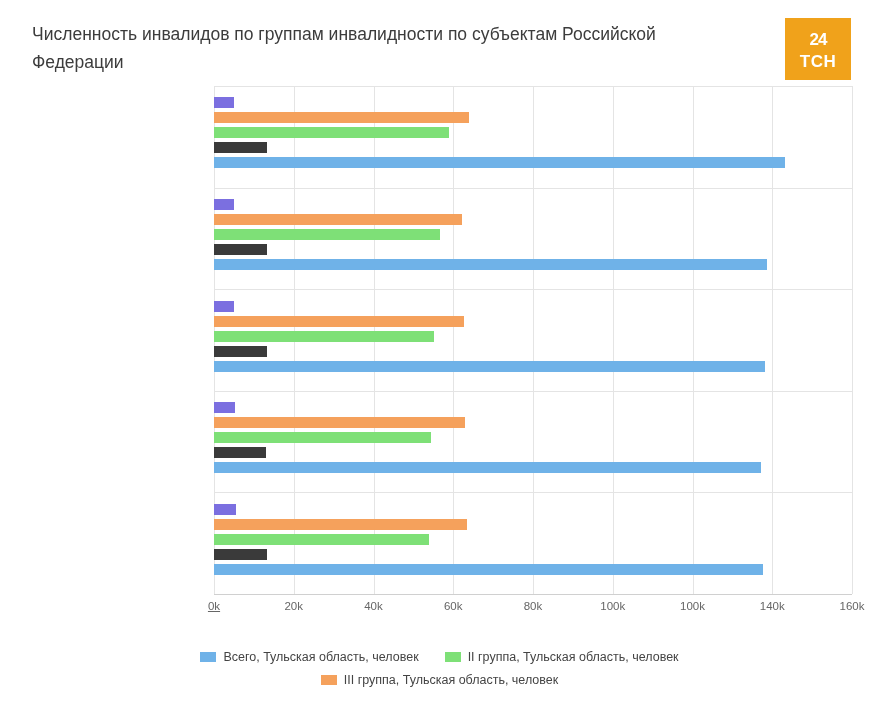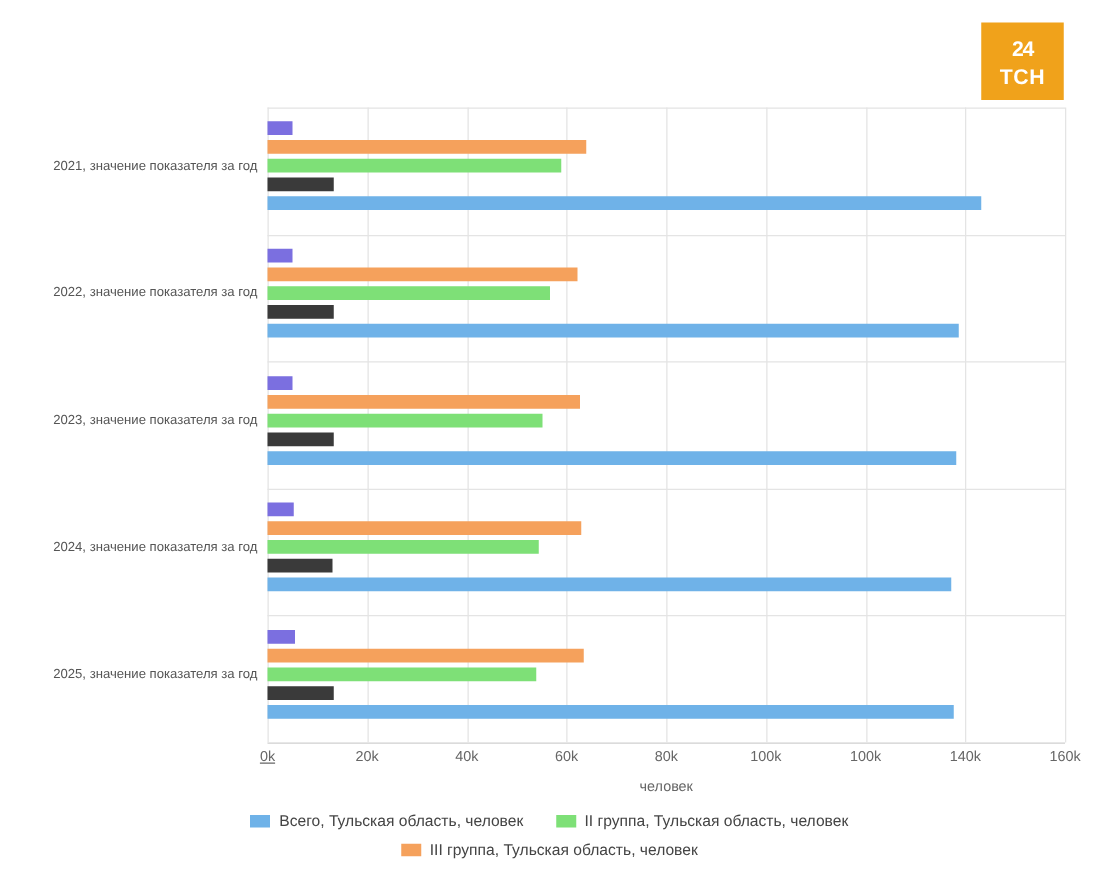--- a/index.html
+++ b/index.html
@@ -158,34 +158,28 @@
     height: 10px;
     margin-right: 7px;
     display: inline-block;
   }
 </style>
 </head>
 <body>
 
 <div class="page">
 
+  <div class="title">Численность инвалидов по группам инвалидности по субъектам Российской Федерации</div>
 
   <div class="logo">
     <div class="logo-top">24</div>
     <div class="logo-bottom">ТСН</div>
   </div>
 
   <div class="chart">
-    <div class="ylabels" id="ylabels">
-        <div class="group-label" style="top: 46.8px;">2021, значение показателя за год</div>
-        <div class="group-label" style="top: 148.4px;">2022, значение показателя за год</div>
-        <div class="group-label" style="top: 250px;">2023, значение показателя за год</div>
-        <div class="group-label" style="top: 351.6px;">2024, значение показателя за год</div>
-        <div class="group-label" style="top: 453.2px;">2025, значение показателя за год</div>
-      </div>
     <div class="plot" id="plot">
       <div class="axis-baseline"></div>
     <div class="gridline" style="left: 0px;"></div>
         <div class="gridline" style="left: 79.75px;"></div>
         <div class="gridline" style="left: 159.5px;"></div>
         <div class="gridline" style="left: 239.25px;"></div>
         <div class="gridline" style="left: 319px;"></div>
         <div class="gridline" style="left: 398.75px;"></div>
         <div class="gridline" style="left: 478.5px;"></div>
         <div class="gridline" style="left: 558.25px;"></div>
@@ -214,21 +208,20 @@
         <div class="bar" title="II группа, Тульская область, человек: 54300" style="left: 0px; top: 346.1px; width: 216.521px; background: rgb(126, 224, 119);"></div>
         <div class="bar" title="I группа, Тульская область, человек: 13100" style="left: 0px; top: 361.1px; width: 52.2362px; background: rgb(58, 58, 58);"></div>
         <div class="bar" title="Всего, Тульская область, человек: 137300" style="left: 0px; top: 376.1px; width: 547.484px; background: rgb(111, 178, 232);"></div>
         <div class="group-sep" style="top: 406.4px;"></div>
         <div class="bar" title="Дети-инвалиды, Тульская область, человек: 5500" style="left: 0px; top: 417.7px; width: 21.9312px; background: rgb(123, 111, 224);"></div>
         <div class="bar" title="III группа, Тульская область, человек: 63500" style="left: 0px; top: 432.7px; width: 253.206px; background: rgb(245, 161, 92);"></div>
         <div class="bar" title="II группа, Тульская область, человек: 53800" style="left: 0px; top: 447.7px; width: 214.528px; background: rgb(126, 224, 119);"></div>
         <div class="bar" title="I группа, Тульская область, человек: 13200" style="left: 0px; top: 462.7px; width: 52.635px; background: rgb(58, 58, 58);"></div>
         <div class="bar" title="Всего, Тульская область, человек: 137700" style="left: 0px; top: 477.7px; width: 549.079px; background: rgb(111, 178, 232);"></div>
       </div>
-    <div class="xaxis-title">человек</div>
   <div class="xtick-label" style="left: 214px; text-decoration: underline;">0k</div>
       <div class="xtick-label" style="left: 293.75px;">20k</div>
       <div class="xtick-label" style="left: 373.5px;">40k</div>
       <div class="xtick-label" style="left: 453.25px;">60k</div>
       <div class="xtick-label" style="left: 533px;">80k</div>
       <div class="xtick-label" style="left: 612.75px;">100k</div>
       <div class="xtick-label" style="left: 692.5px;">100k</div>
       <div class="xtick-label" style="left: 772.25px;">140k</div>
       <div class="xtick-label" style="left: 852px;">160k</div>
     </div>

